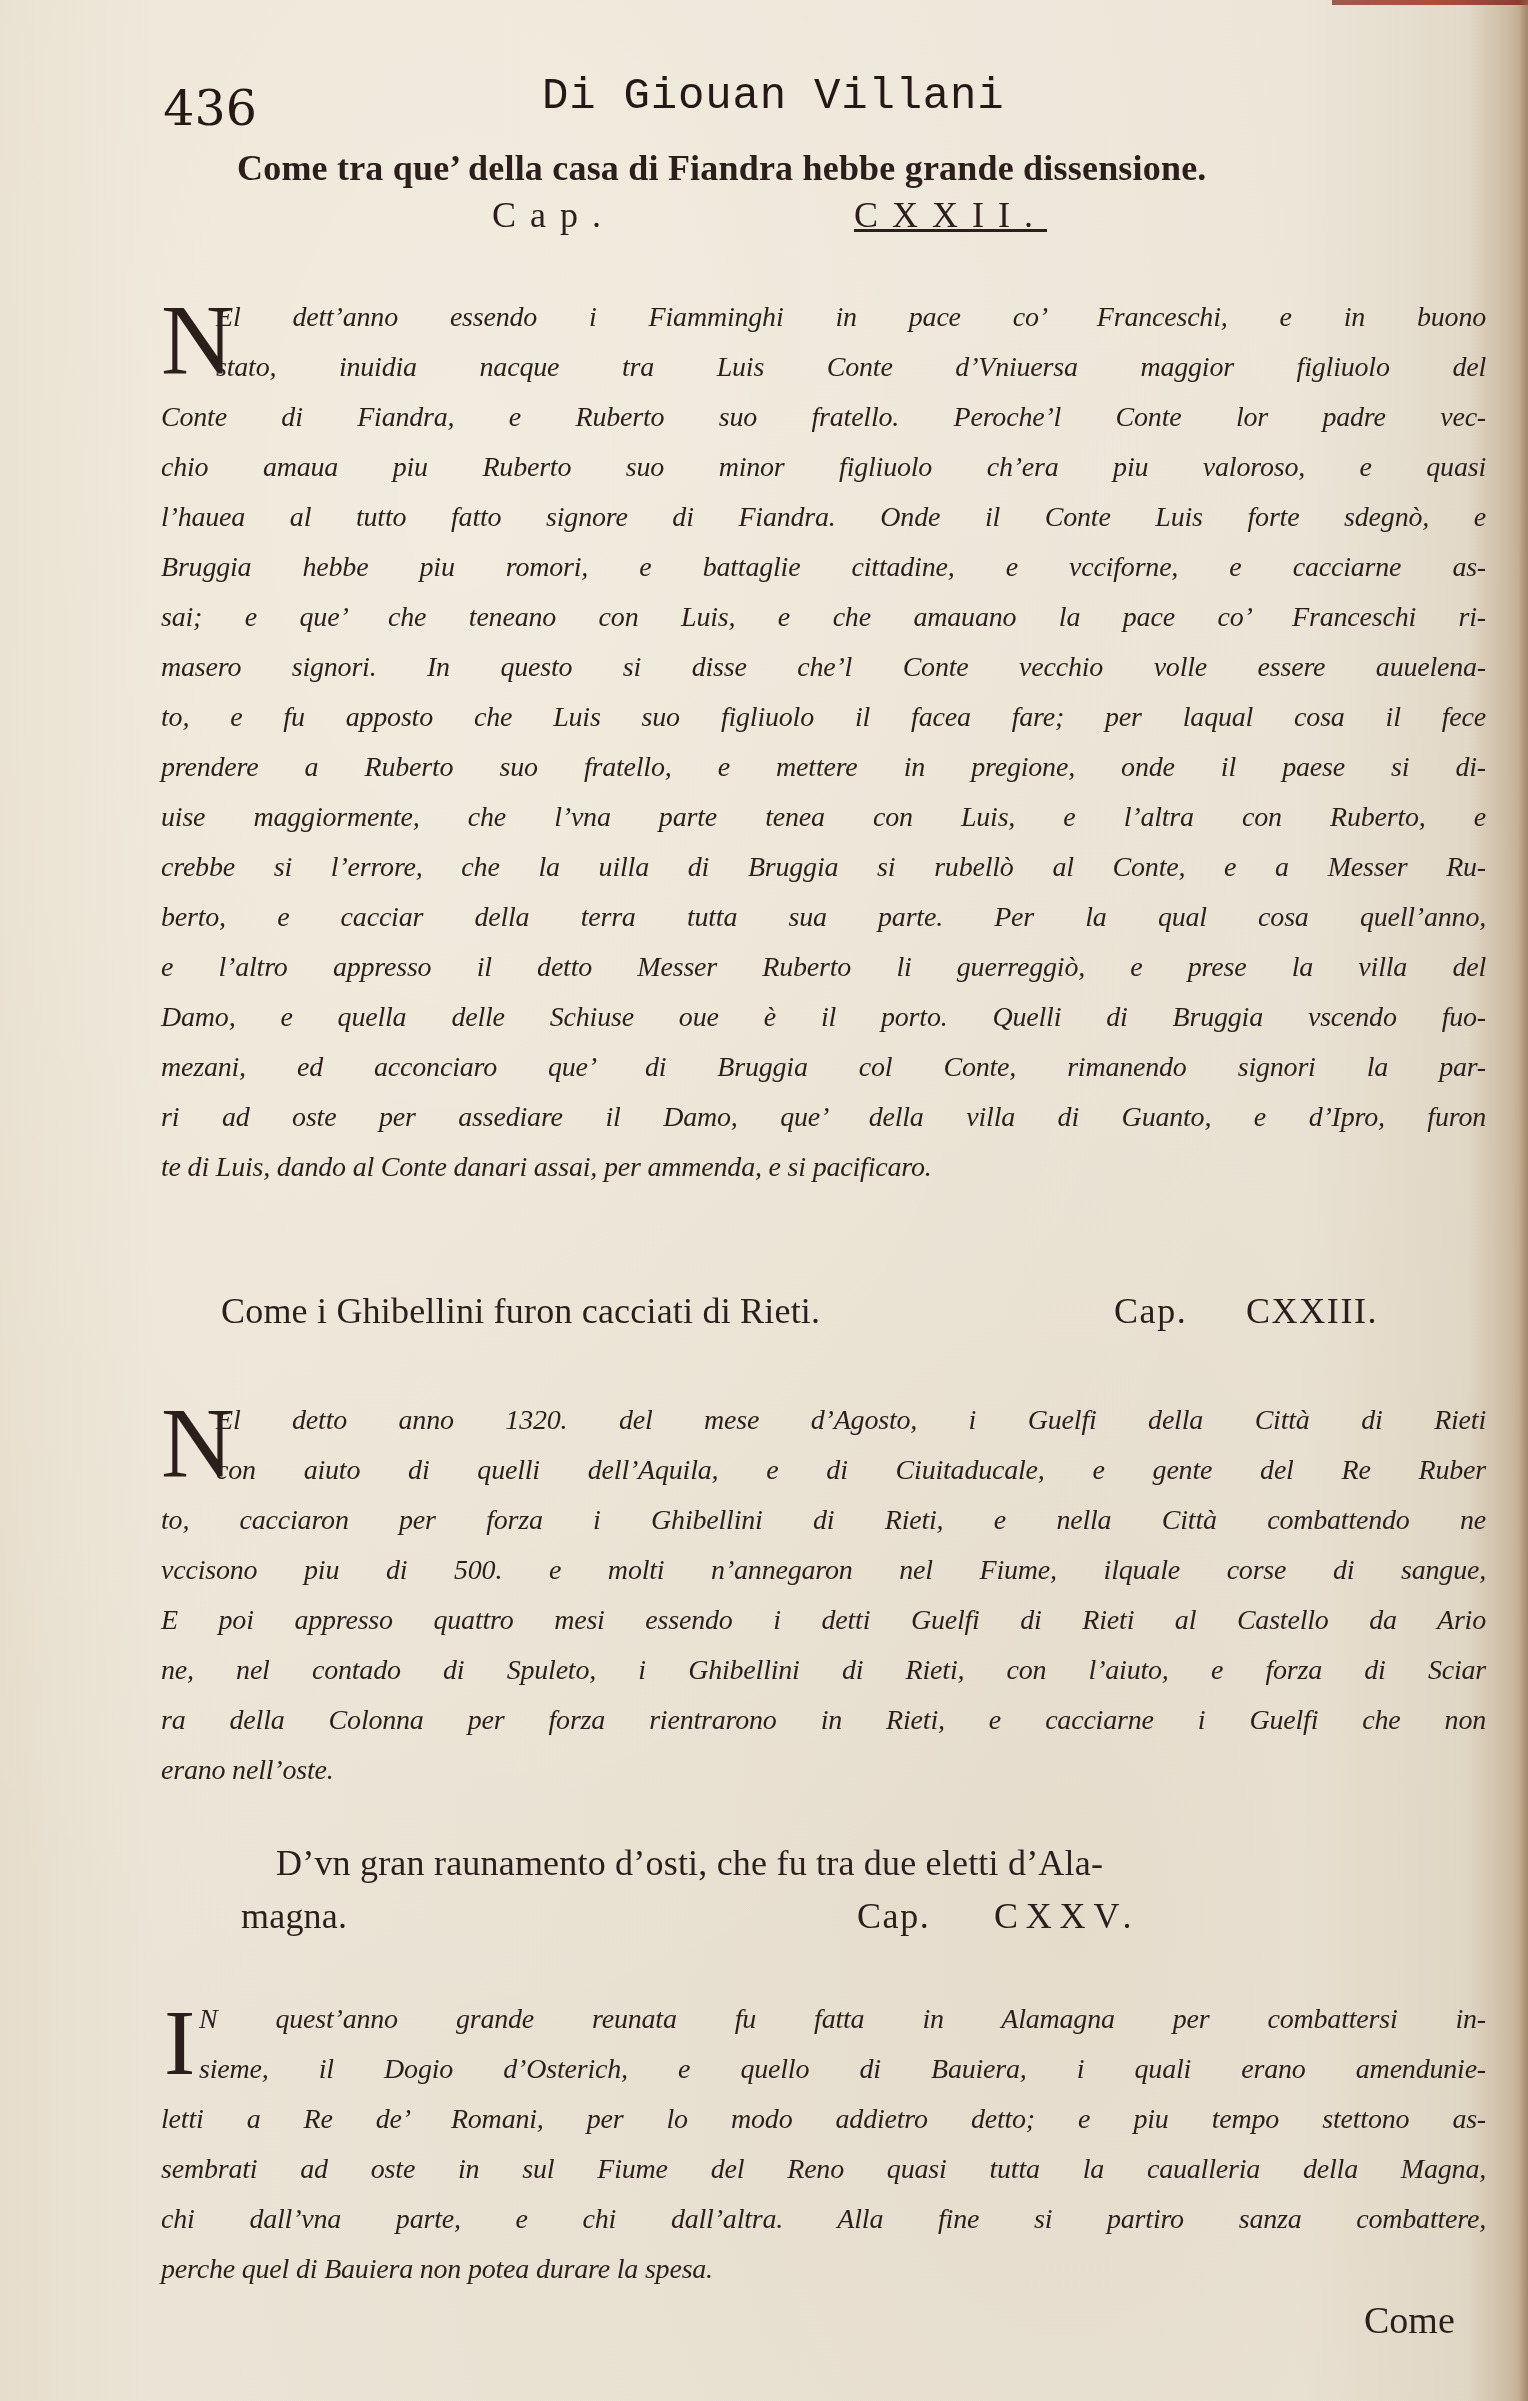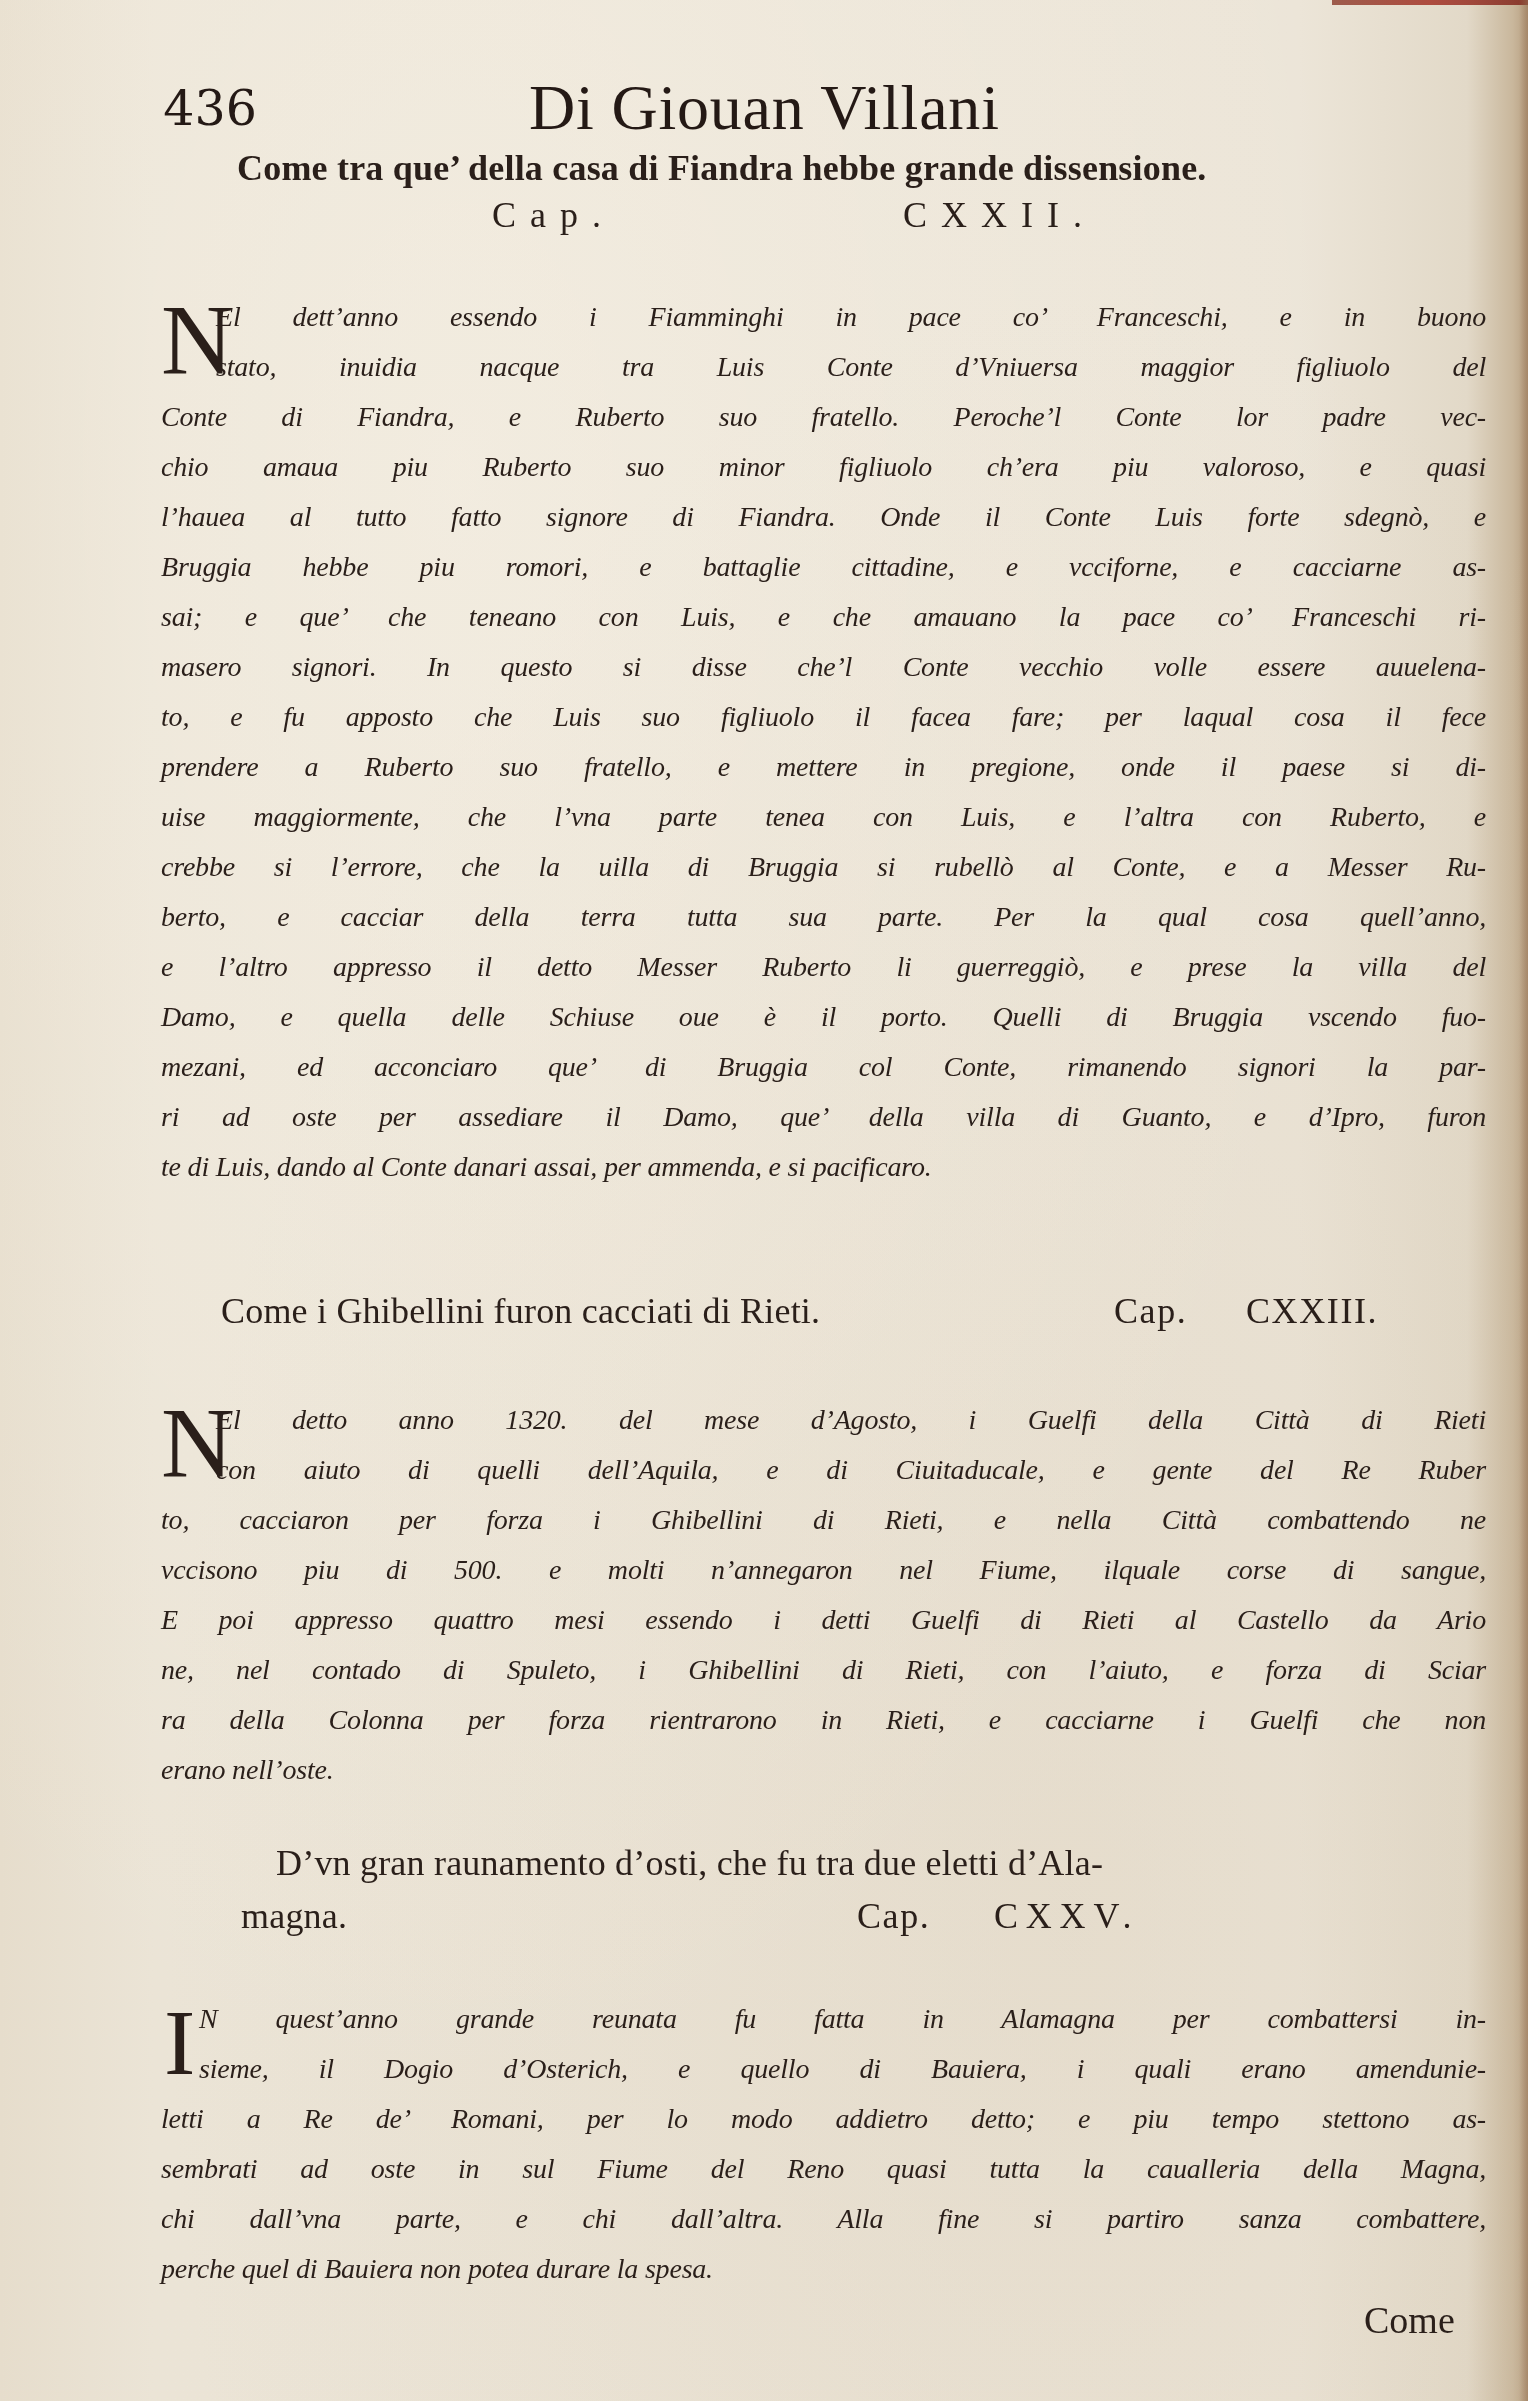--- a/index.html
+++ b/index.html
@@ -47,23 +47,23 @@
   }
   .folio {
     position: absolute;
     left: 6.3px; top: 9.4px;
     font-family: "DejaVu Serif", serif;
     font-size: 49px;
     color: #241915;
   }
   .head-title {
     position: absolute;
-    left: 372px; top: 0px;
-    font-family: Liberation Serif, serif;
-    font-size: 64px;
+    left: 385px; top: 0px;
+    font-family: Liberation Mono, monospace;
+    font-size: 44px;
     letter-spacing: 0.8px;
     color: #241915;
   }
 
   .chapter-heading {
     position: absolute;
     font-family: "Liberation Serif", serif;
     color: #2a1f1a;
     white-space: nowrap;
   }
@@ -123,21 +123,21 @@
 
   <div class="running-head">
     <span class="folio">436</span>
     <span class="head-title">Di Giouan Villani</span>
   </div>
 
   <div class="chapter-heading chapter-title" style="left:237px; top:147px;font-weight:bold;">Come tra que’ della casa di Fiandra hebbe grande dissensione.</div>
   <div class="chapter-heading chapter-cap" style="left:492px; top:194px;">
     <span>Cap.</span>
   </div>
-  <div class="chapter-heading chapter-cap" style="left:903px; top:194px;">CXXII.</div>
+  <div class="chapter-heading chapter-cap" style="left:854px; top:194px;text-decoration:underline;">CXXII.</div>
 
   <div class="para" style="top:292px;">
     <span class="drop-cap">N</span>
     <span class="line indent">El dett’anno essendo i Fiamminghi in pace co’ Franceschi, e in buono</span>
     <span class="line indent">stato, inuidia nacque tra Luis Conte d’Vniuersa maggior figliuolo del</span>
     <span class="line">Conte di Fiandra, e Ruberto suo fratello. Peroche’l Conte lor padre vec-</span>
     <span class="line">chio amaua piu Ruberto suo minor figliuolo ch’era piu valoroso, e quasi</span>
     <span class="line">l’hauea al tutto fatto signore di Fiandra. Onde il Conte Luis forte sdegnò, e</span>
     <span class="line">Bruggia hebbe piu romori, e battaglie cittadine, e vcciforne, e cacciarne as-</span>
     <span class="line">sai; e que’ che teneano con Luis, e che amauano la pace co’ Franceschi ri-</span>

